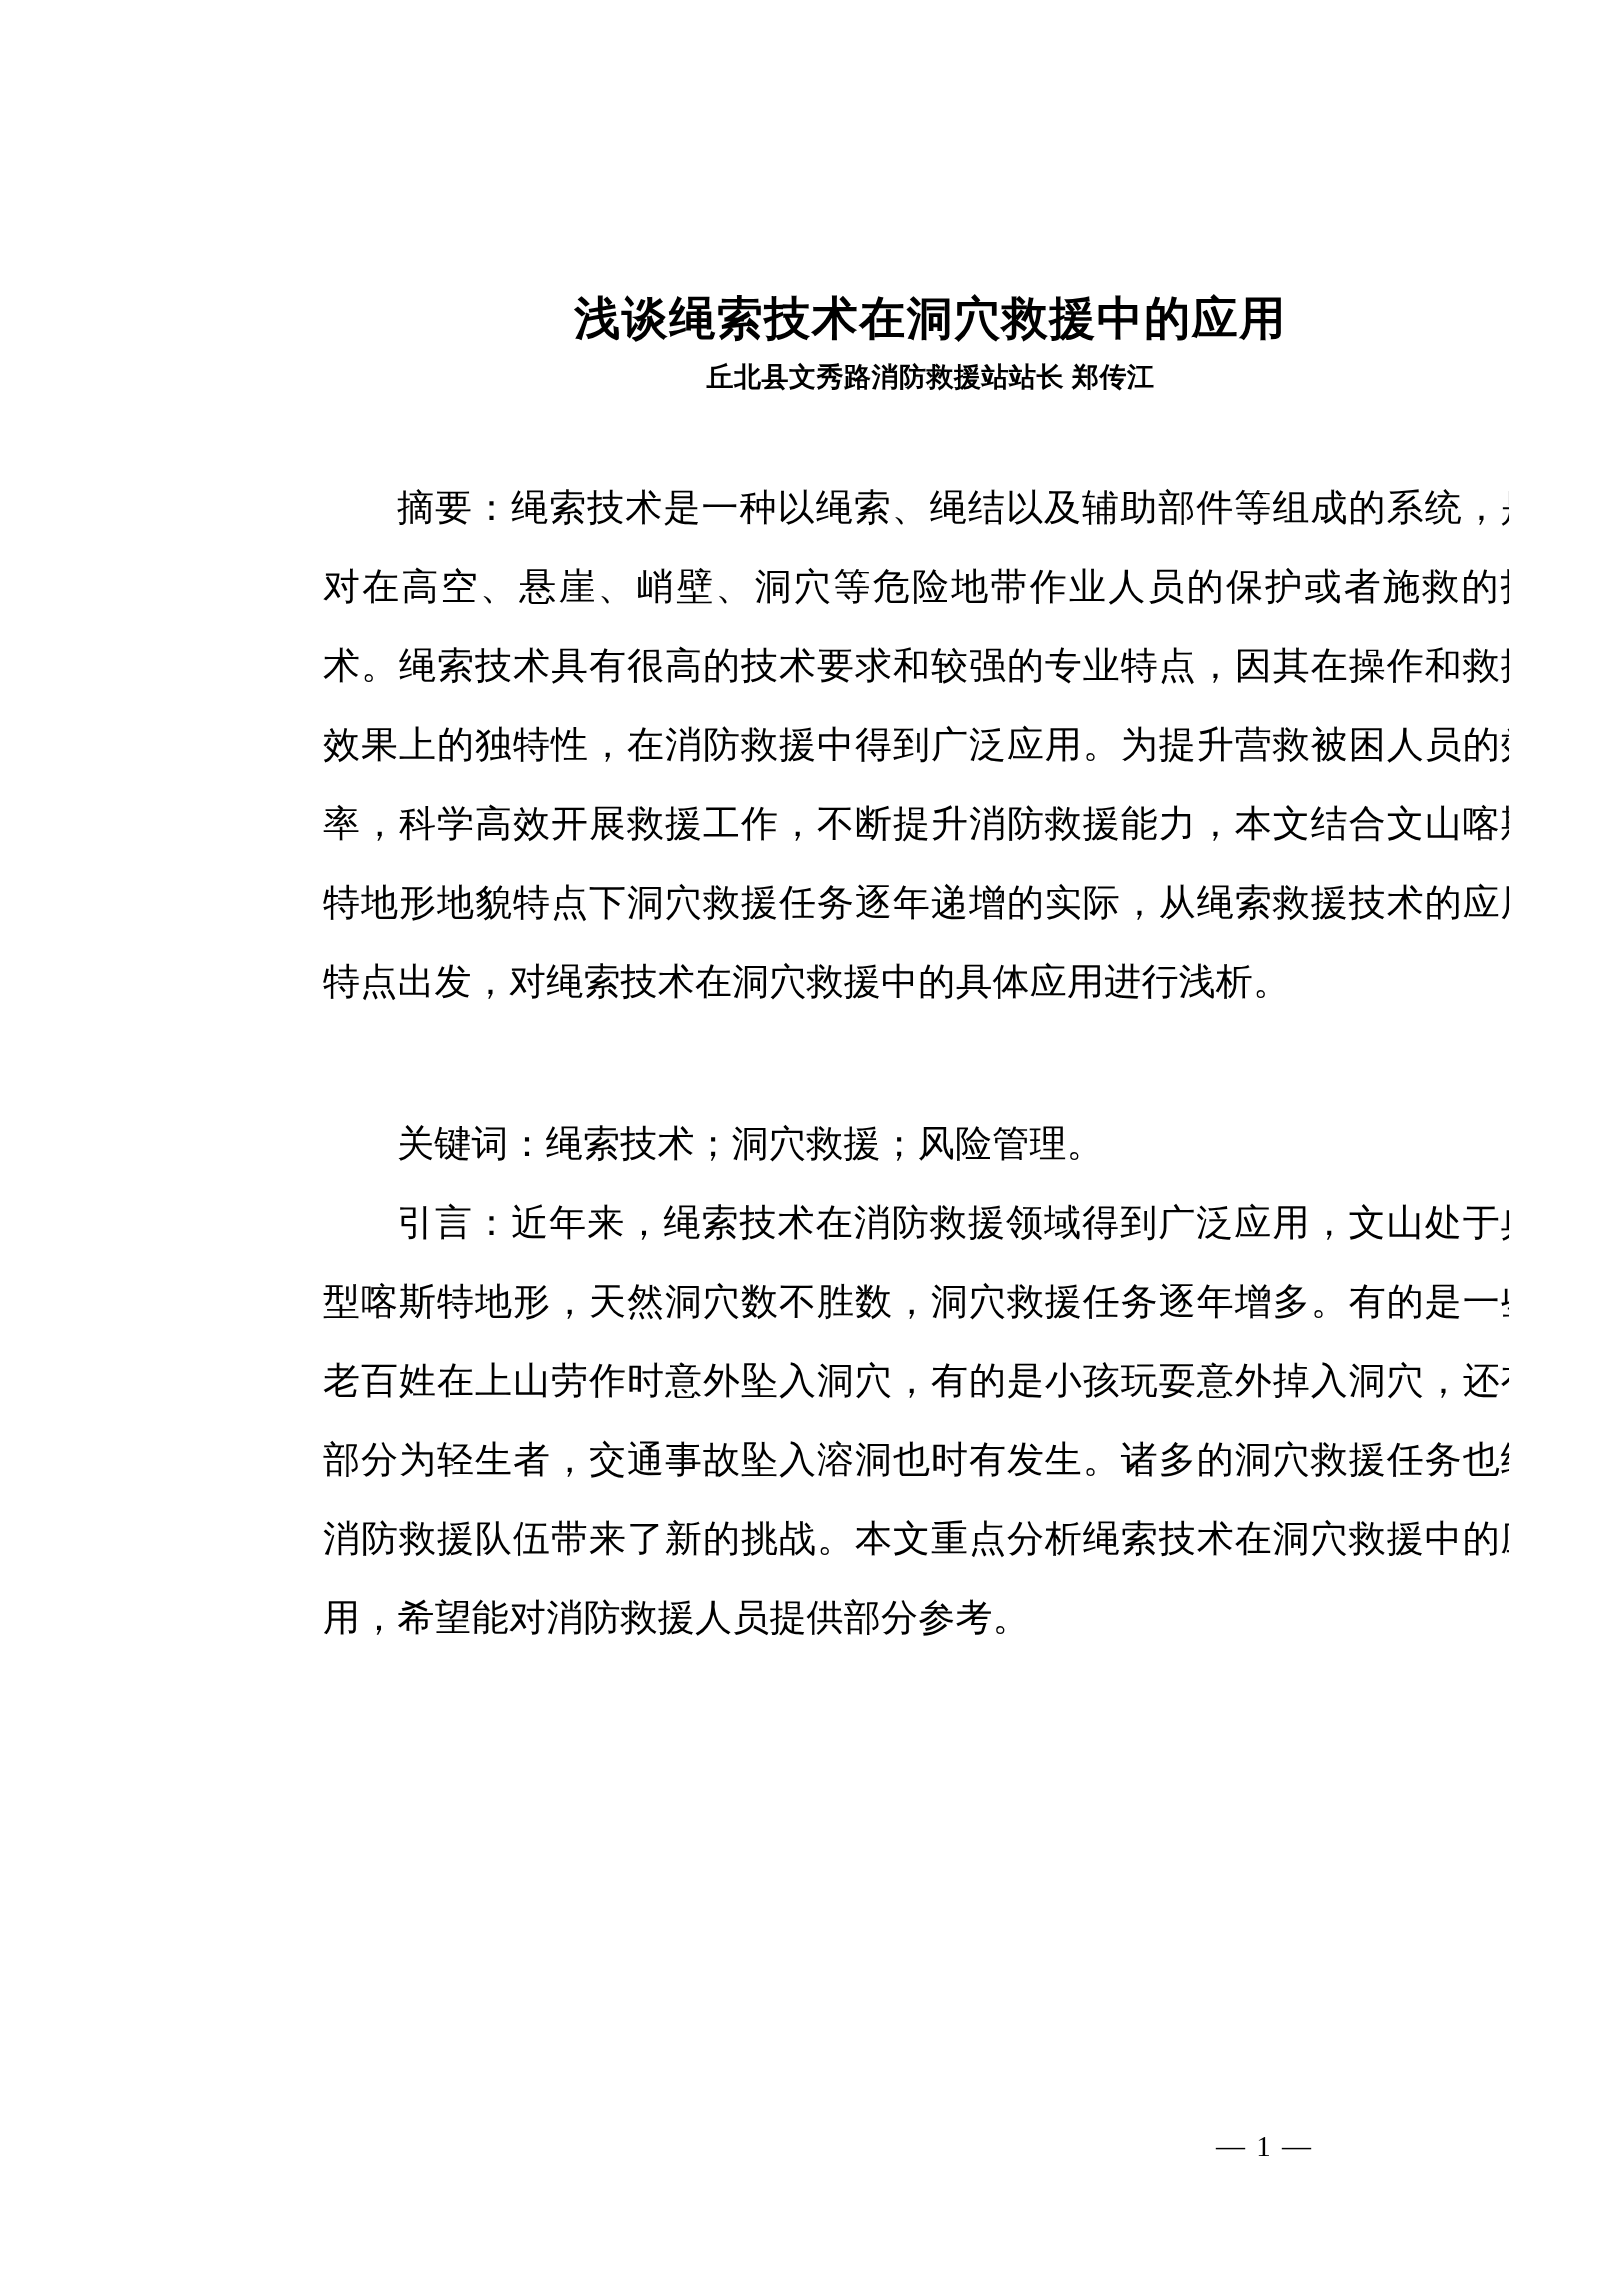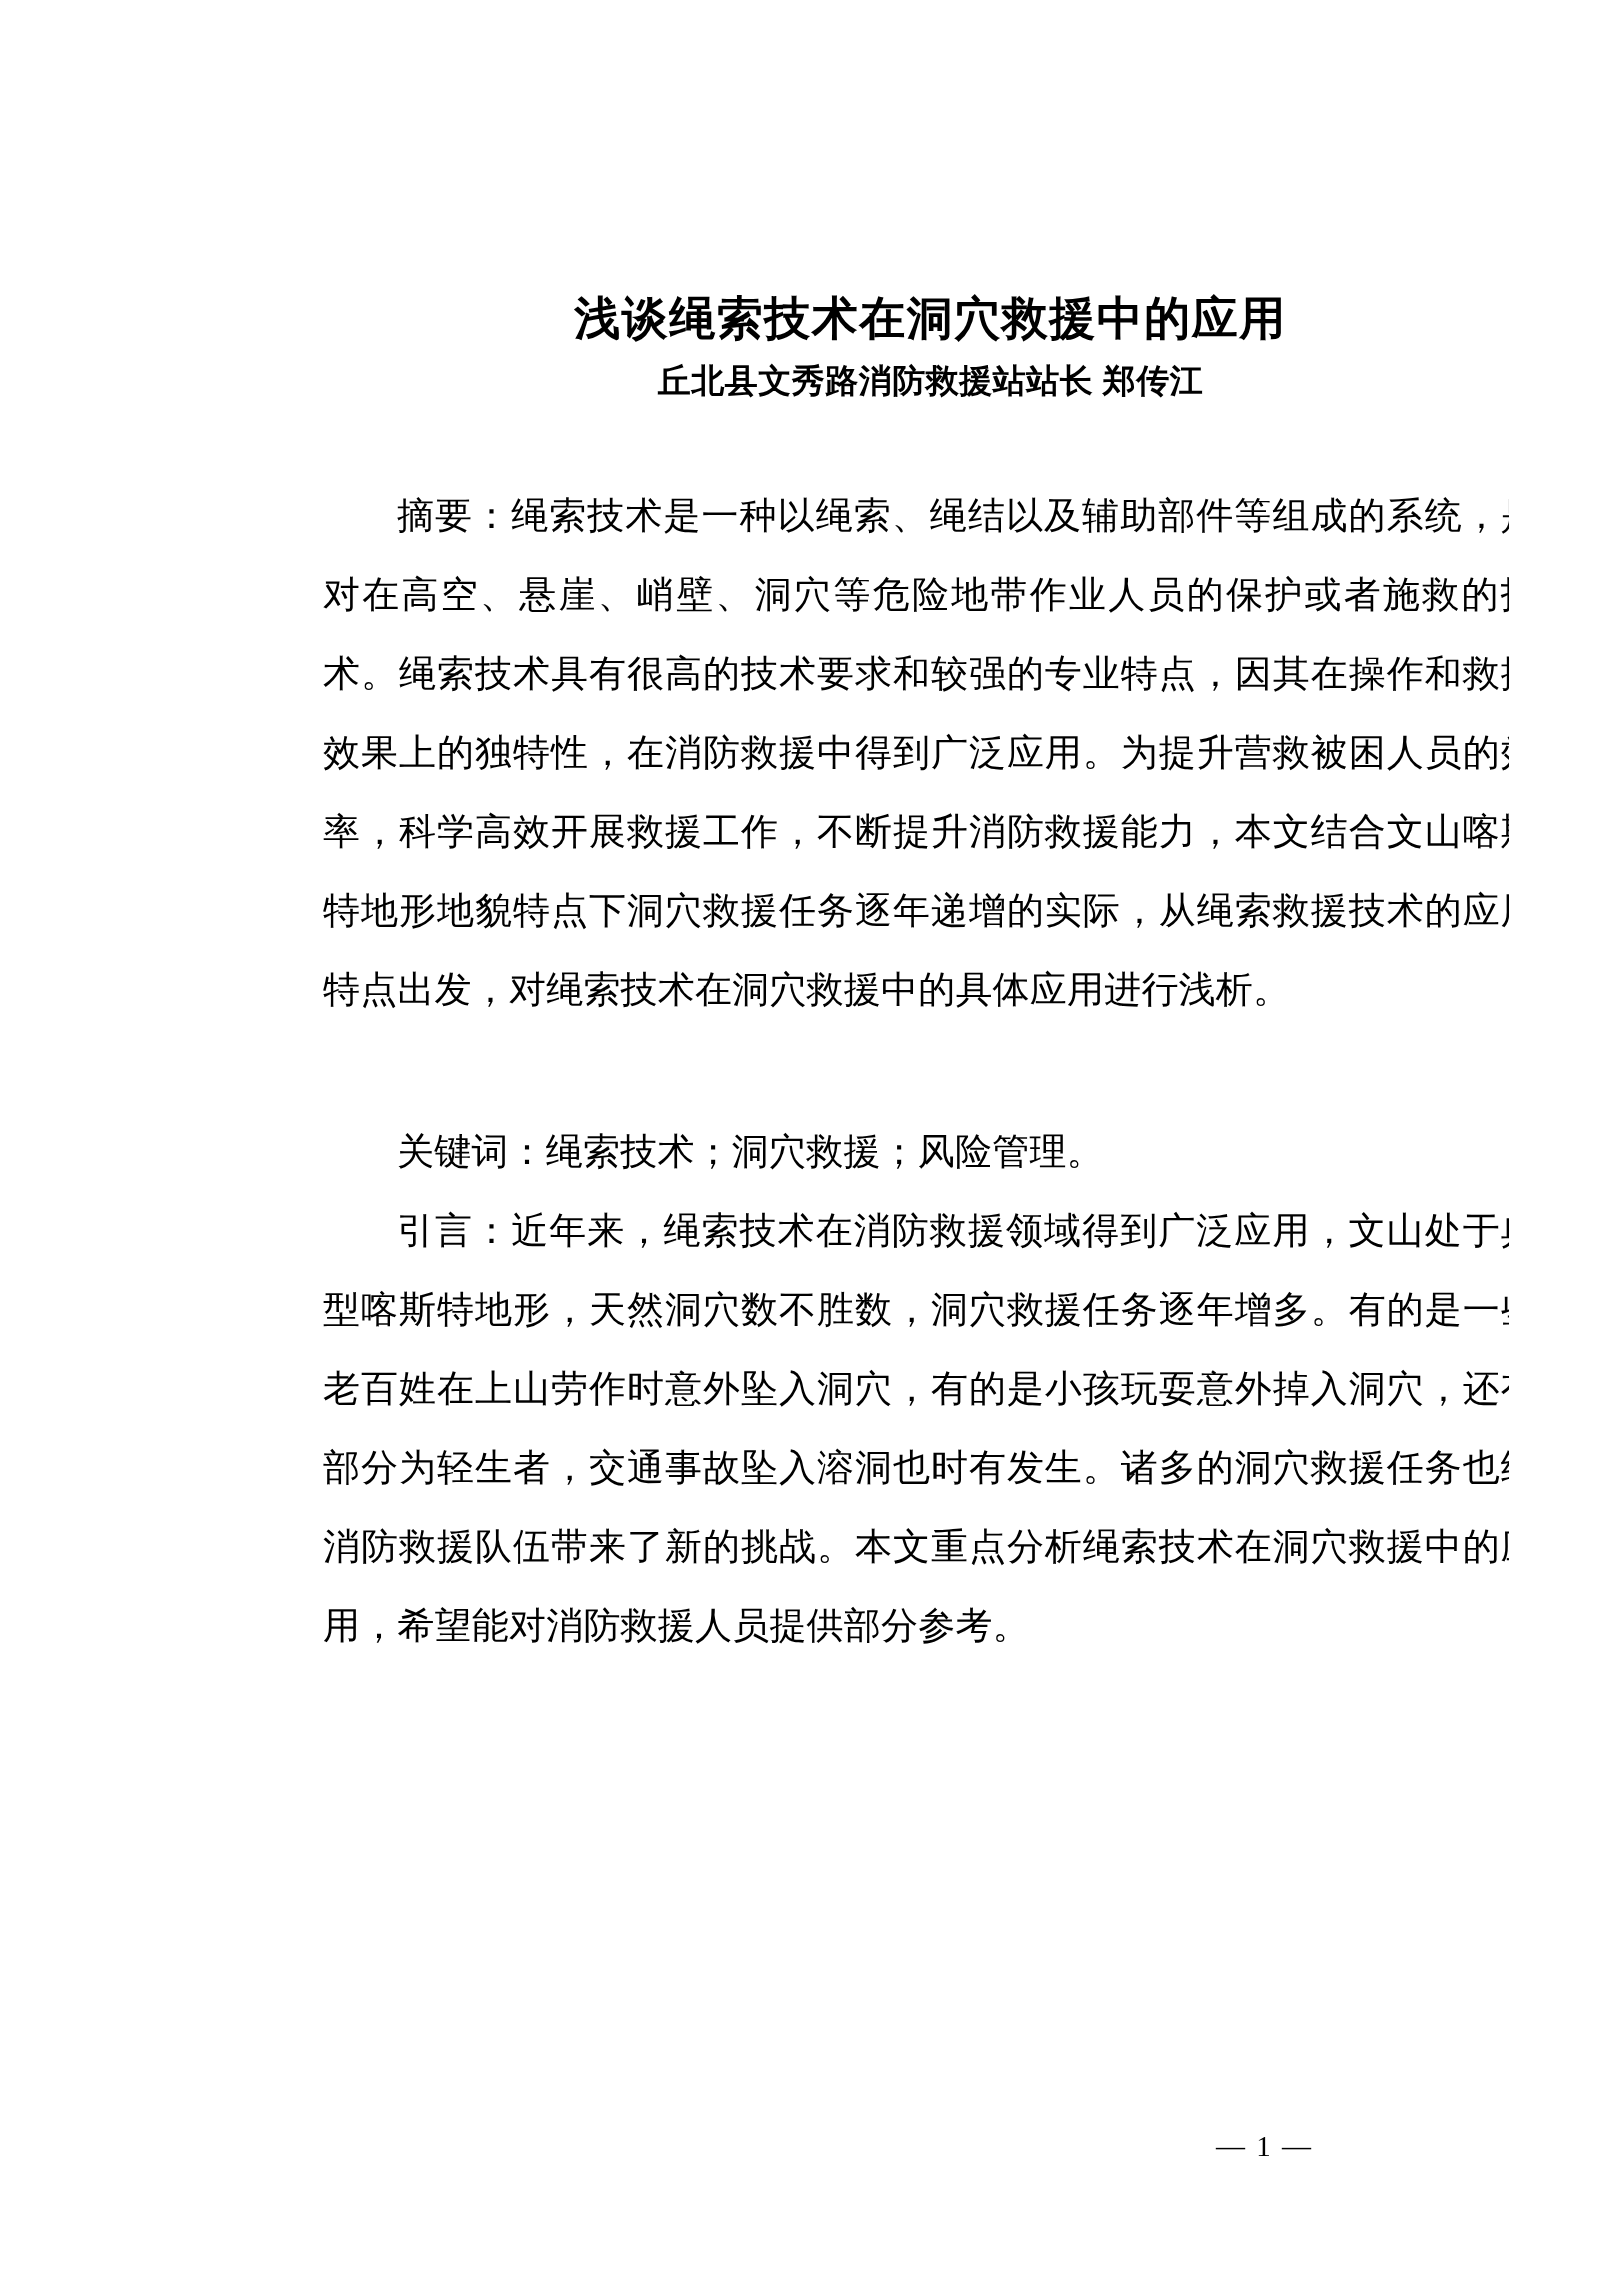--- a/index.html
+++ b/index.html
@@ -37,21 +37,21 @@
   .doc-title {
     font-size: 46px;
     font-weight: bold;
     letter-spacing: 1.5px;
     line-height: 1.22;
     margin: 0;
     white-space: nowrap;
   }
 
   .doc-author {
-    font-size: 33px;
+    font-size: 27px;
     font-weight: bold;
     letter-spacing: 0.5px;
     line-height: 1.3;
     margin: 13.7px 0 0 0;
     white-space: nowrap;
   }
 
   
   .body-block {
     margin-top: 73px;

